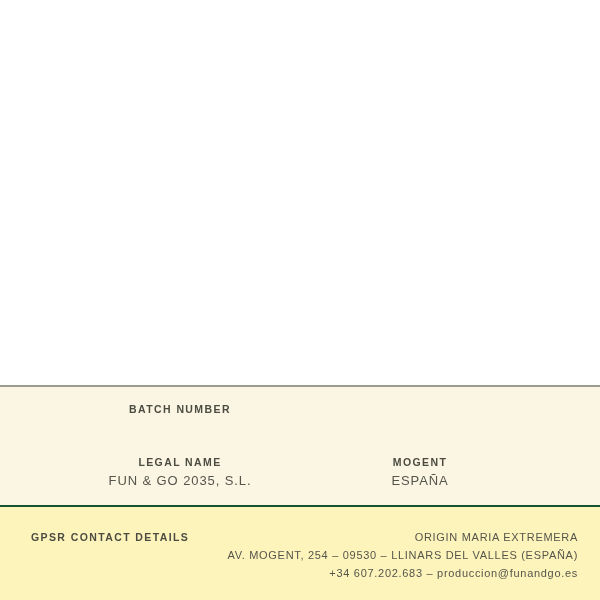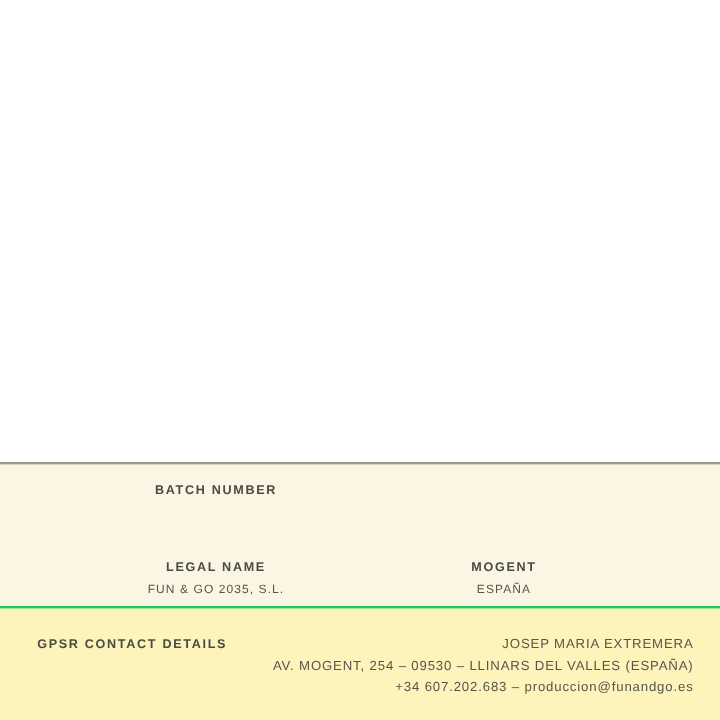--- a/index.html
+++ b/index.html
@@ -23,46 +23,46 @@
   .info-panel {
     height: 120px;
     background: #fbf6e4;
     border-top: 2px solid #9b9b8e;
     padding: 16px 60px 0 60px;
   }
   .info-row {
     display: flex;
   }
   .info-row + .info-row {
-    margin-top: 33px;
+    margin-top: 22px;
   }
   .field {
     flex: 1;
     text-align: center;
   }
   .field-label {
     font-size: 10.5px;
     font-weight: 700;
     letter-spacing: 1.4px;
     color: #4b4b41;
     line-height: 13px;
   }
   .field-value {
-    font-size: 10px;
+    font-size: 13px;
     font-weight: 400;
     letter-spacing: 0.9px;
     color: #55554b;
     line-height: 13px;
     margin-top: 5px;
     min-height: 13px;
   }
   .contact-panel {
     flex: 1;
     background: #fdf4bc;
-    border-top: 2px solid #22c55e;
+    border-top: 2px solid #14532d;
     display: flex;
     justify-content: space-between;
     padding: 21px 22px 0 31px;
   }
   .contact-title {
     font-size: 10.5px;
     font-weight: 700;
     letter-spacing: 1.4px;
     color: #4b4b41;
     line-height: 18px;
@@ -105,19 +105,19 @@
       <div class="field">
         <div class="field-label">MOGENT</div>
         <div class="field-value">ESPAÑA</div>
       </div>
     </div>
   </div>
 
   <div class="contact-panel">
     <div class="contact-title">GPSR CONTACT DETAILS</div>
     <div class="contact-lines">
-      <div class="contact-line">JOSEP MARIA EXTREMERA</div>
+      <div class="contact-line">ORIGIN MARIA EXTREMERA</div>
       <div class="contact-line">AV. MOGENT, 254 – 09530 – LLINARS DEL VALLES (ESPAÑA)</div>
       <div class="contact-line">+34 607.202.683 – produccion@funandgo.es</div>
     </div>
   </div>
 
 </div>
 
 </body></html>

